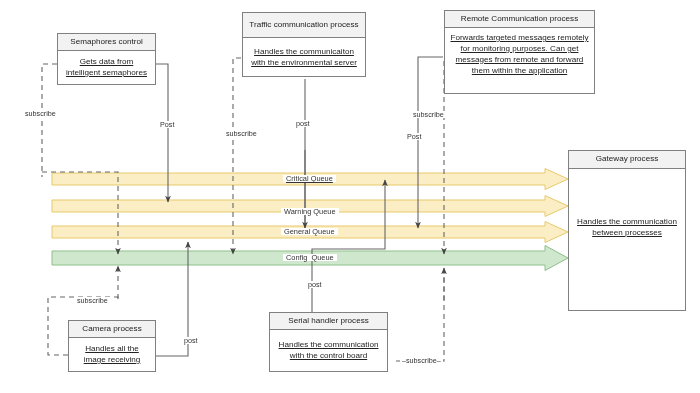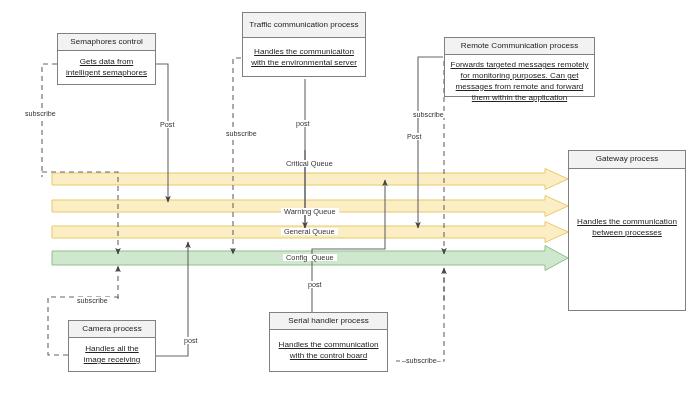--- a/index.html
+++ b/index.html
@@ -58,21 +58,21 @@
     <path d="M118,299 L118,266" fill="none" stroke="#666" stroke-width="1.1" stroke-dasharray="5,4" marker-end="url(#ah)"></path>
 
     <path d="M155,356 L188,356 L188,242" fill="none" stroke="#666" stroke-width="1.1" marker-end="url(#ah)"></path>
 
     <path d="M312,318 L312,249 L385,249 L385,180" fill="none" stroke="#666" stroke-width="1.1" marker-end="url(#ah)"></path>
 
     <path d="M396,361 L444,361 L444,270" fill="none" stroke="#666" stroke-width="1.1" stroke-dasharray="5,4"></path>
     <path d="M444,300 L444,268" fill="none" stroke="#666" stroke-width="1.1" stroke-dasharray="5,4" marker-end="url(#ah)"></path>
   </svg>
 
-  <div class="qlabel" style="left:283px;top:160px;">Critical Queue</div>
+  <div class="qlabel" style="left:283px;top:175px;text-decoration:underline;">Critical Queue</div>
   <div class="qlabel" style="left:281px;top:208px;">Warning Queue</div>
   <div class="qlabel" style="left:281px;top:228px;">General Queue</div>
   <div class="qlabel" style="left:283px;top:254px;">Config  Queue</div>
 
   <div class="edgelabel" style="left:23px;top:110px;">subscribe</div>
   <div class="edgelabel" style="left:158px;top:121px;">Post</div>
   <div class="edgelabel" style="left:224px;top:130px;">subscribe</div>
   <div class="edgelabel" style="left:294px;top:120px;">post</div>
   <div class="edgelabel" style="left:411px;top:111px;">subscribe</div>
   <div class="edgelabel" style="left:405px;top:133px;">Post</div>
@@ -84,21 +84,21 @@
   <div class="proc" style="left:57px;top:33px;width:99px;height:52px;">
     <div class="hdr" style="height:17px;">Semaphores control</div>
     <div class="bdy" style="height:34px;">Gets data from intelligent semaphores</div>
   </div>
 
   <div class="proc" style="left:242px;top:12px;width:124px;height:65px;">
     <div class="hdr" style="height:25px;">Traffic communication process</div>
     <div class="bdy" style="height:39px;">Handles the communicaiton with the environmental server</div>
   </div>
 
-  <div class="proc" style="left:444px;top:37px;width:151px;height:60px;">
+  <div class="proc" style="left:444px;top:10px;width:151px;height:84px;">
     <div class="hdr" style="height:17px;">Remote Communication process</div>
     <div class="bdy topal" style="height:54px;">Forwards targeted messages remotely for monitoring purposes. Can get messages from remote and forward them within the application</div>
   </div>
 
   <div class="proc" style="left:568px;top:150px;width:118px;height:161px;">
     <div class="hdr" style="height:18px;">Gateway process</div>
     <div class="bdy" style="height:117px;">Handles the communication between processes</div>
   </div>
 
   <div class="proc" style="left:68px;top:320px;width:88px;height:52px;">

